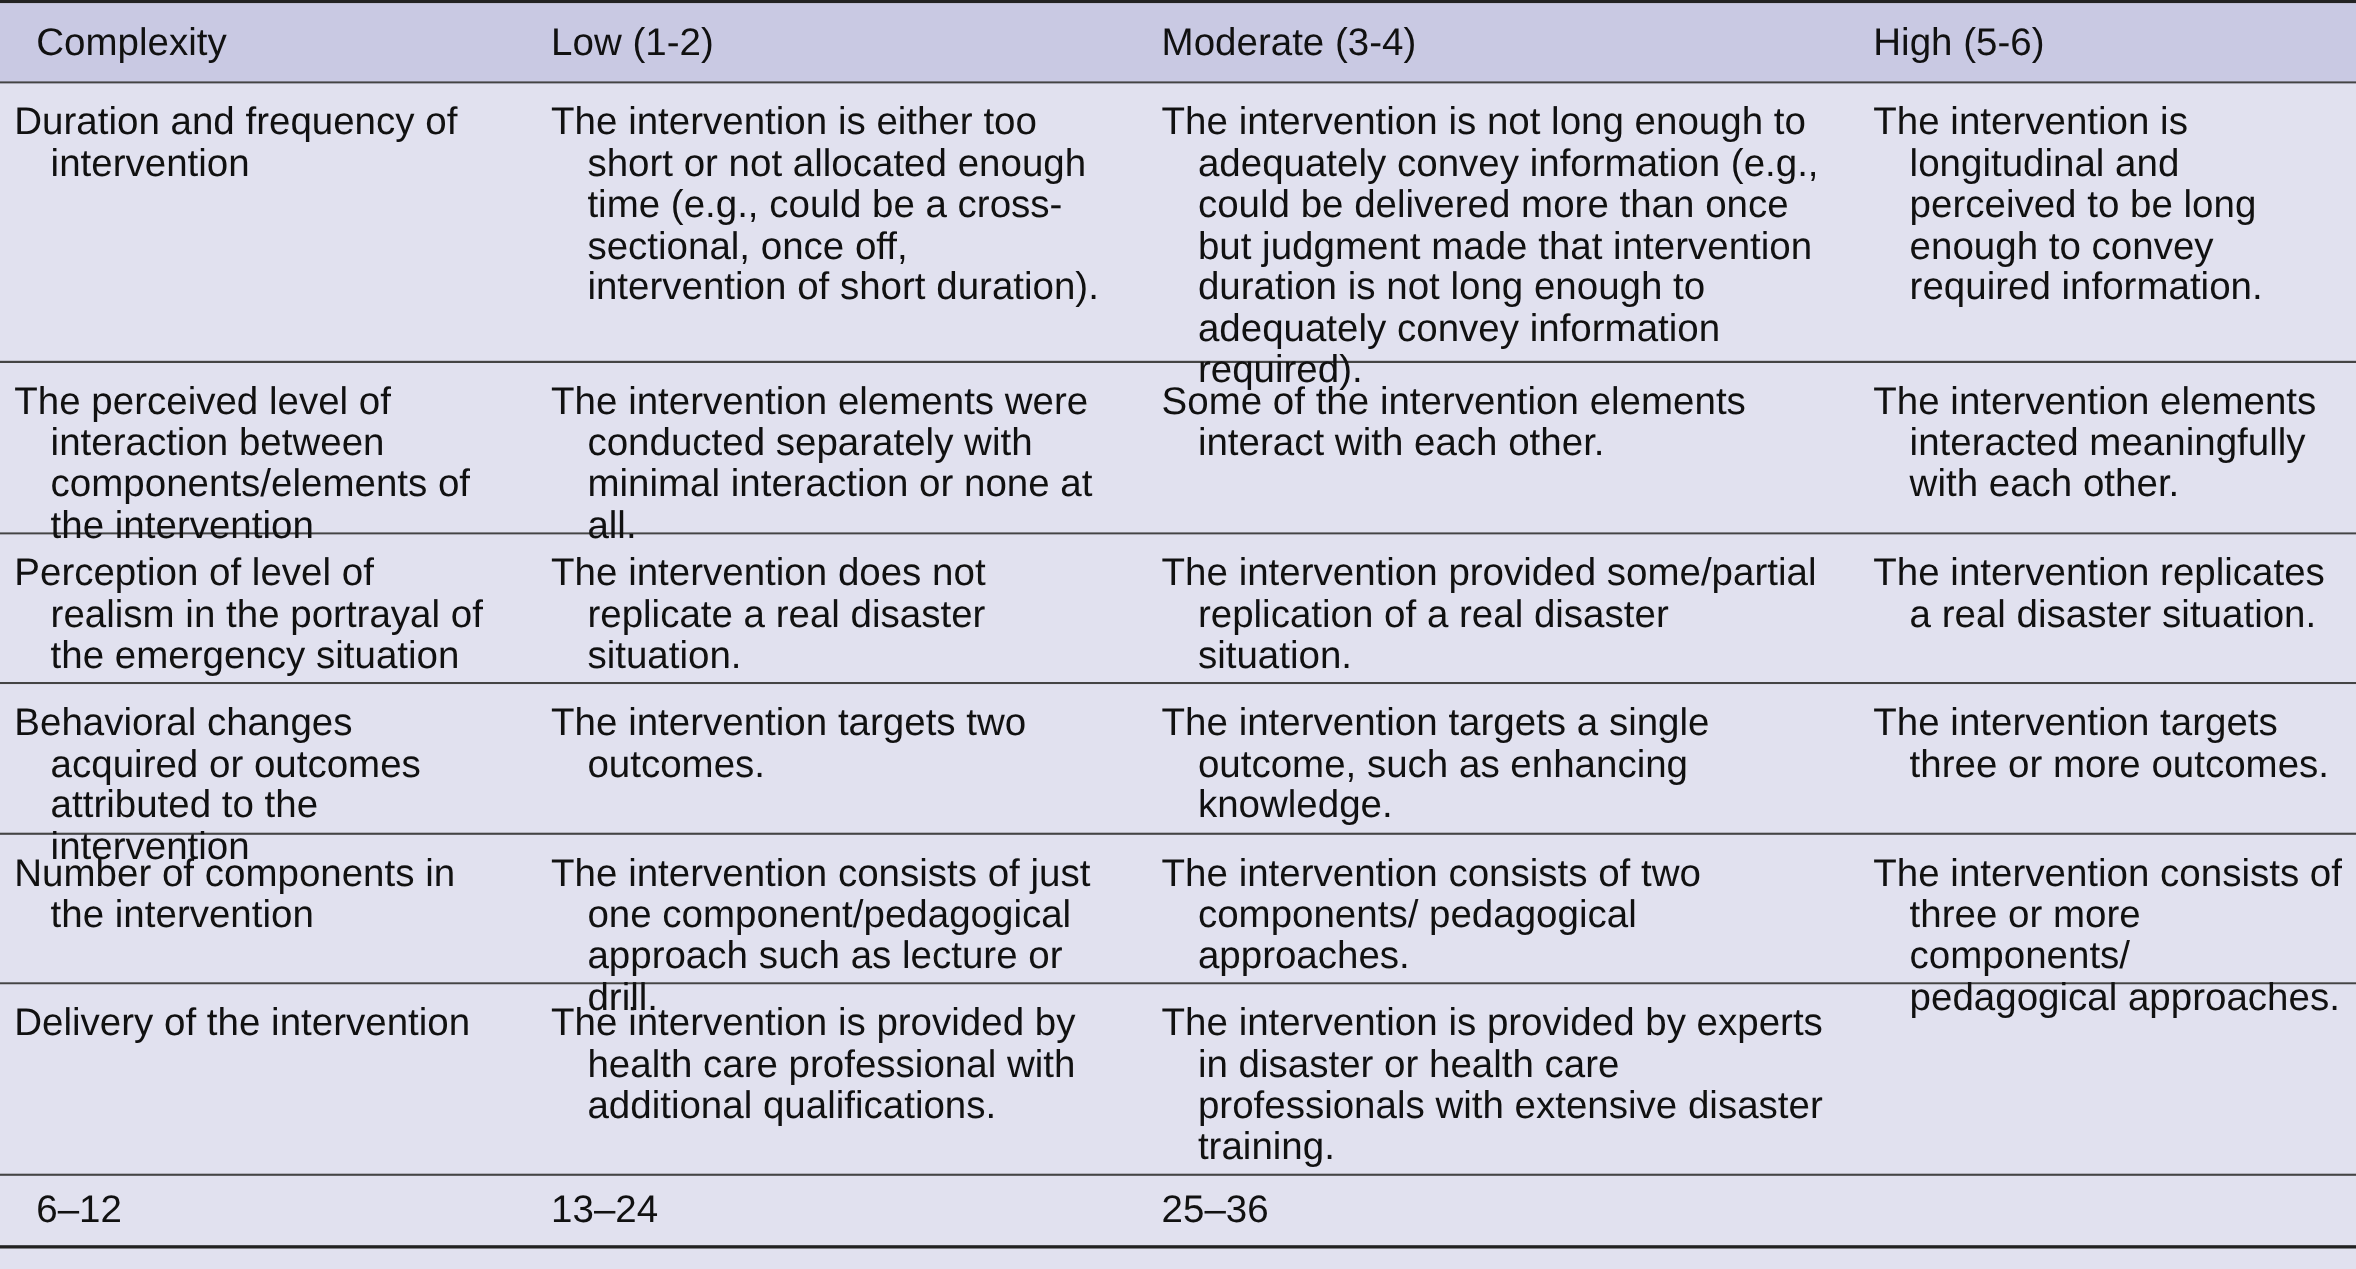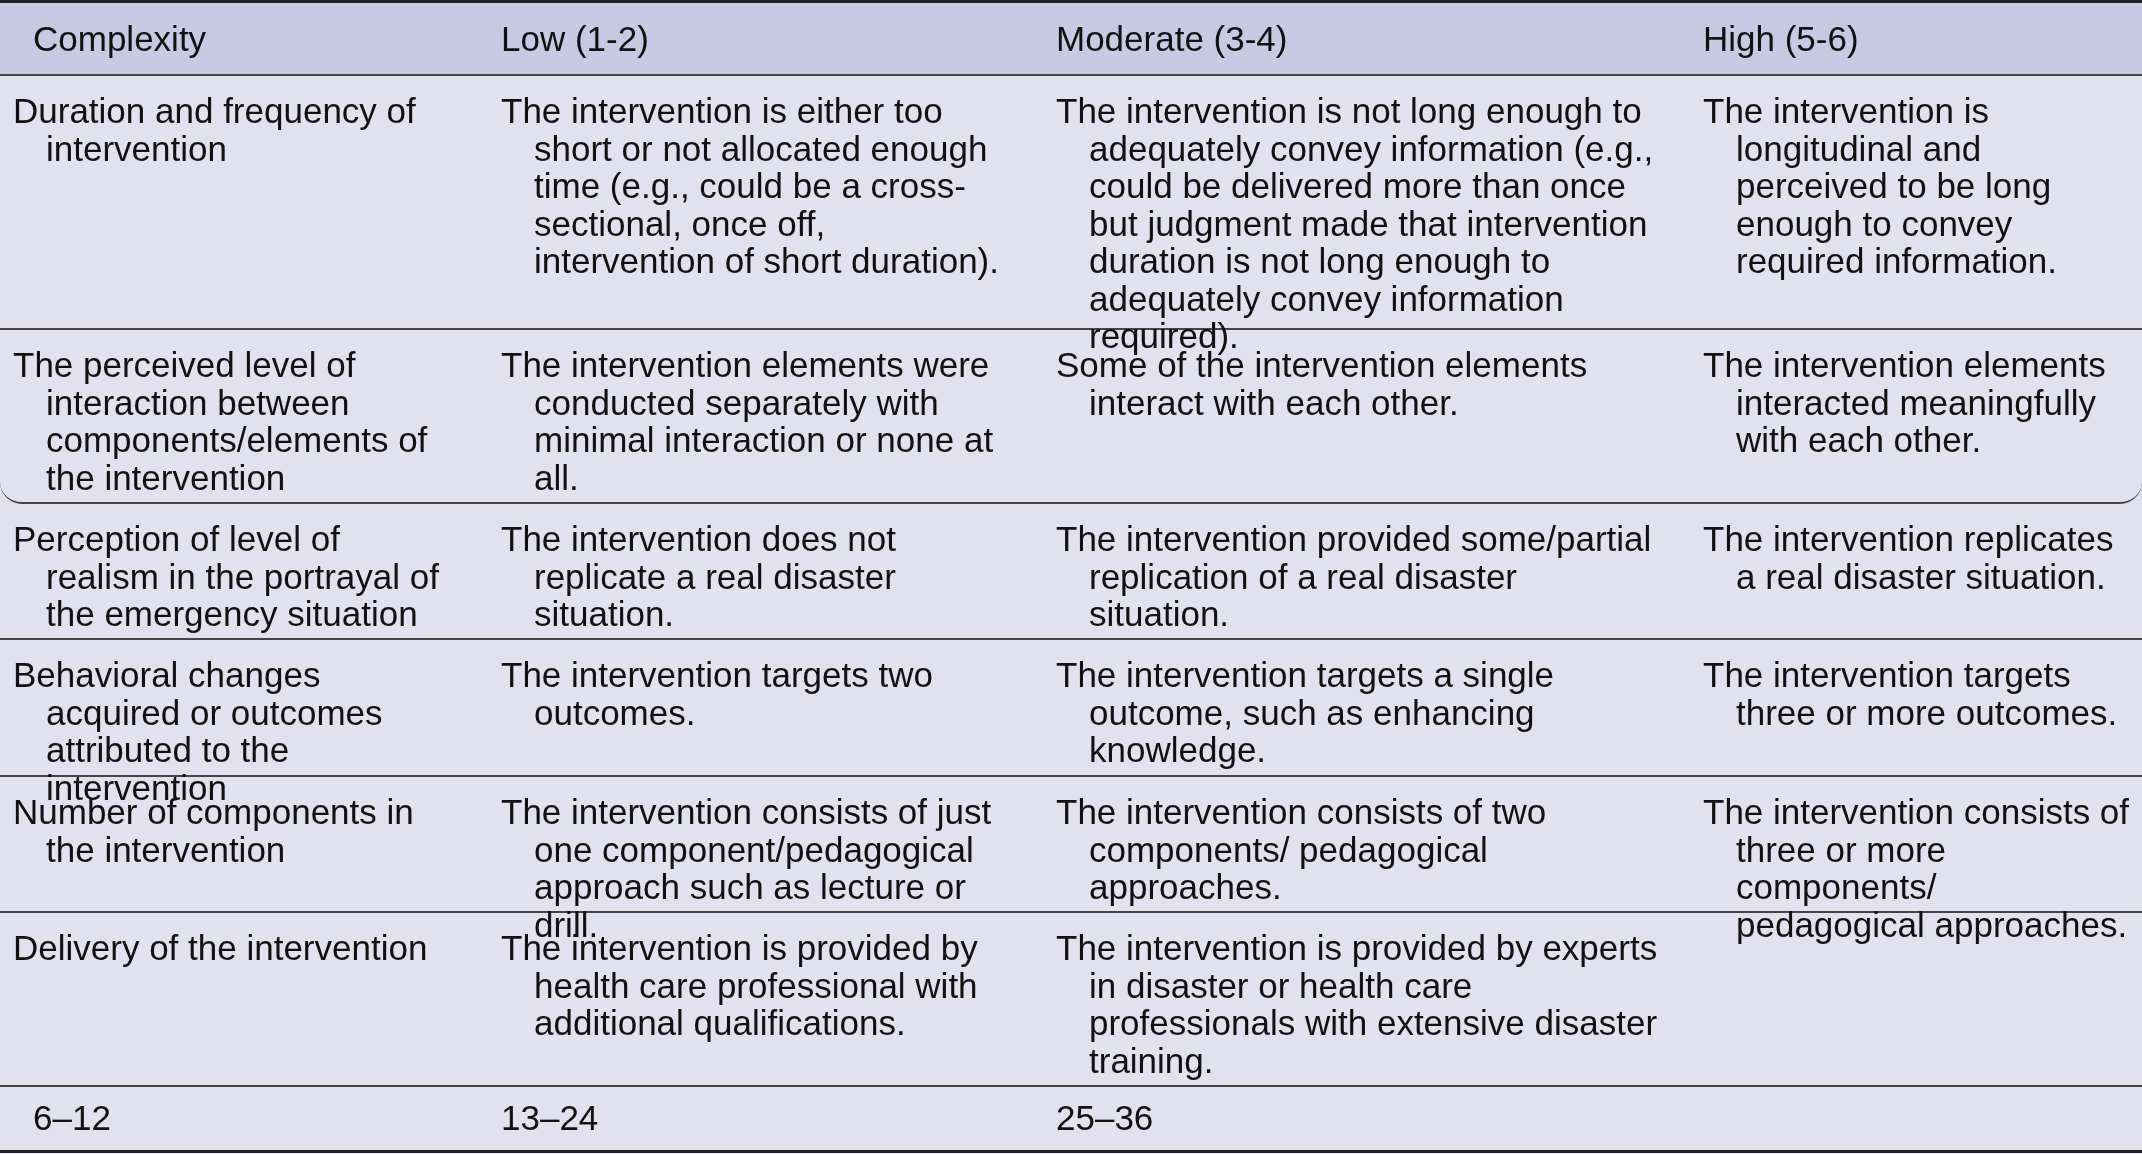--- a/index.html
+++ b/index.html
@@ -29,21 +29,21 @@
   }
   .body .cell {
     padding-top: 16px;
     text-indent: -33px; padding-left: 46px;
   }
   .row .cell:nth-child(2), .row .cell:nth-child(3), .row .cell:nth-child(4) { padding-left: 33px; }
   .body .cell:nth-child(2), .body .cell:nth-child(3), .body .cell:nth-child(4) { padding-left: 66px; }
   .header .cell:nth-child(1) { padding-left: 33px; }
   .header .cell:nth-child(2) { padding-left: 33px; }
   .r1 { height: 254px; }
-  .r2 { height: 174px; border-radius: 22px; }
+  .r2 { height: 156px; }
   .r3 { height: 136px; }
   .r4 { height: 137px; }
   .r5 { height: 136px; }
   .r6 { height: 174px; }
   .r7 { height: 66px; }
   .r7 .cell { padding-top: 12px; text-indent: 0; padding-left: 33px; }
   .r7 .cell:nth-child(n) { padding-left: 33px; }
 </style>
 </head>
 <body>

